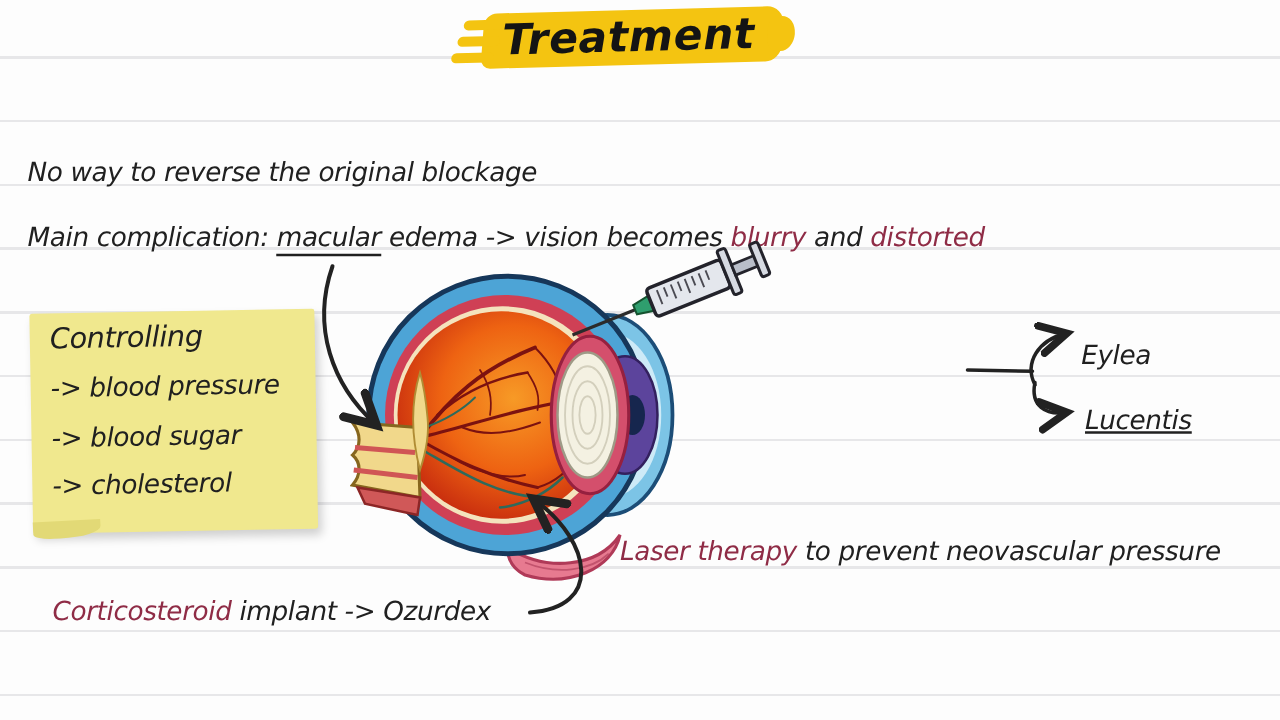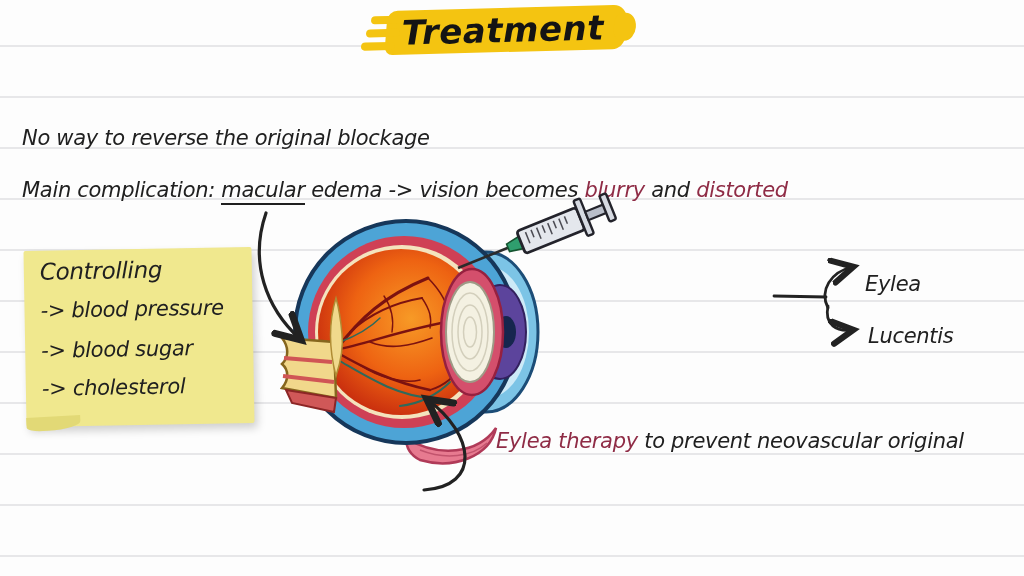--- a/index.html
+++ b/index.html
@@ -66,24 +66,25 @@
   <div class="line hw" style="left:22px;top:178px;"><span>Main complication: </span><span class="underline">macular</span><span> edema -&gt; vision becomes </span><span class="red">blurry</span><span> and </span><span class="red">distorted</span></div>
 
   <div class="sticky">
     <div class="sticky-title hw">Controlling</div>
     <div class="sticky-item hw" style="top:48px;">-&gt; blood pressure</div>
     <div class="sticky-item hw" style="top:88px;">-&gt; blood sugar</div>
     <div class="sticky-item hw" style="top:126px;">-&gt; cholesterol</div>
   </div>
 
   <div class="line hw" style="left:865px;top:272px;text-align:center;">Eylea</div>
-  <div class="line hw" style="left:868px;top:324px;">Lucentis</div>
+  <div class="line hw" style="left:868px;top:324px;text-decoration:underline;">Lucentis</div>
 
-  <div class="line hw" style="left:496px;top:429px;"><span class="red">Eylea therapy</span><span> to prevent neovascular original</span></div>
+  <div class="line hw" style="left:496px;top:429px;"><span class="red">Laser therapy</span><span> to prevent neovascular pressure</span></div>
 
+  <div class="line hw" style="left:42px;top:477px;"><span class="red">Corticosteroid</span><span> implant -&gt; Ozurdex</span></div>
 
   <svg class="eye-svg" viewBox="0 0 262 266" aria-hidden="true">
     <defs>
       <radialGradient id="vit" cx="56%" cy="42%" r="78%">
         <stop offset="0%" stop-color="#f79a26"></stop>
         <stop offset="45%" stop-color="#ee6312"></stop>
         <stop offset="80%" stop-color="#c62a0e"></stop>
         <stop offset="100%" stop-color="#a81d10"></stop>
       </radialGradient>
     </defs>

